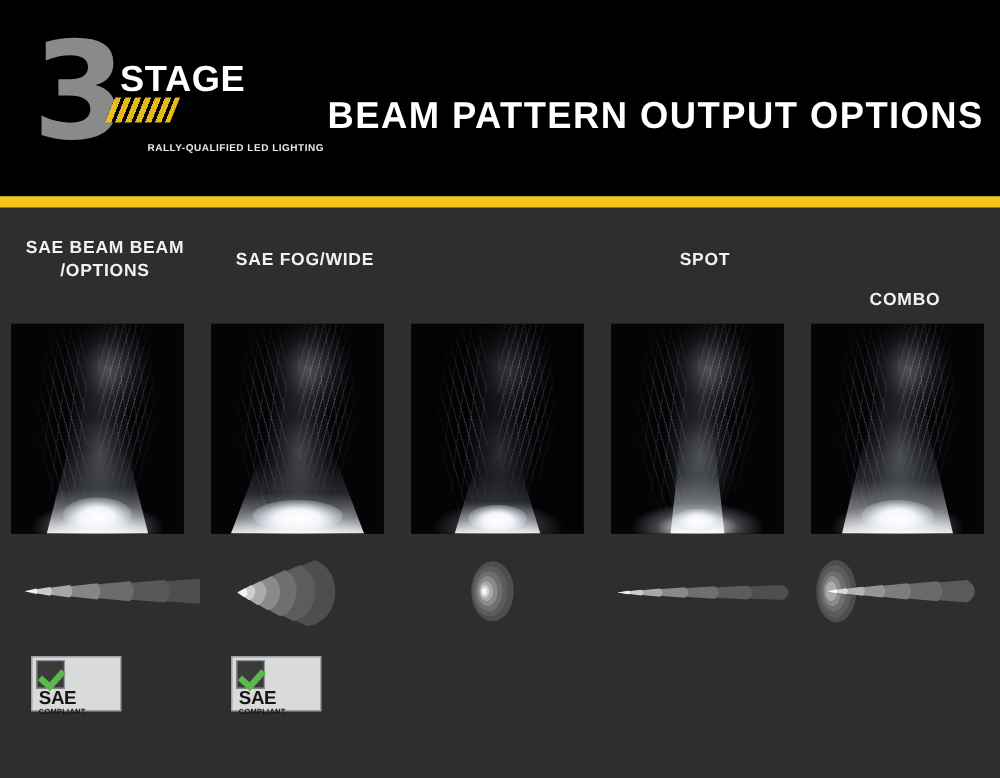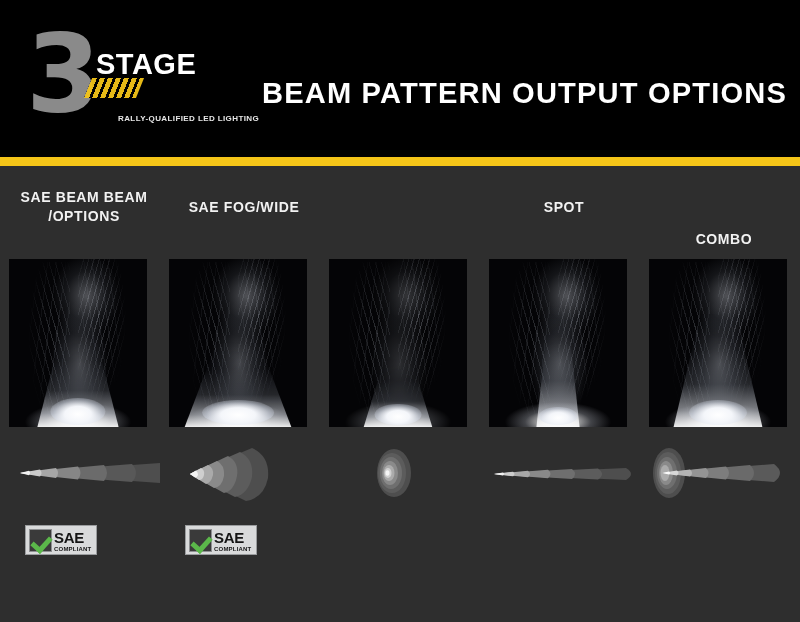--- a/index.html
+++ b/index.html
@@ -202,26 +202,27 @@
     position: absolute;
     left: 0; top: 272px;
     width: 152px; height: 70px;
   }
   .beam svg { display: block; width: 152px; height: 70px; }
 
   
   .sae-badge {
     position: absolute;
     left: 17px; top: 359px;
-    width: 72px; height: 30px;
+    width: 72px; height: 44px;
     background: #d9dadb;
     border: 1px solid #9a9c9e;
     display: flex;
-    align-items: flex-end;
+    align-items: flex-start;
     padding: 2px 3px;
+    flex-direction: column;
   }
   .sae-check {
     width: 23px; height: 23px;
     background: #3a3a3a;
     border: 1px solid #8e9092;
     position: relative;
     flex: 0 0 auto;
   }
   .sae-check::after {
     content: "";

